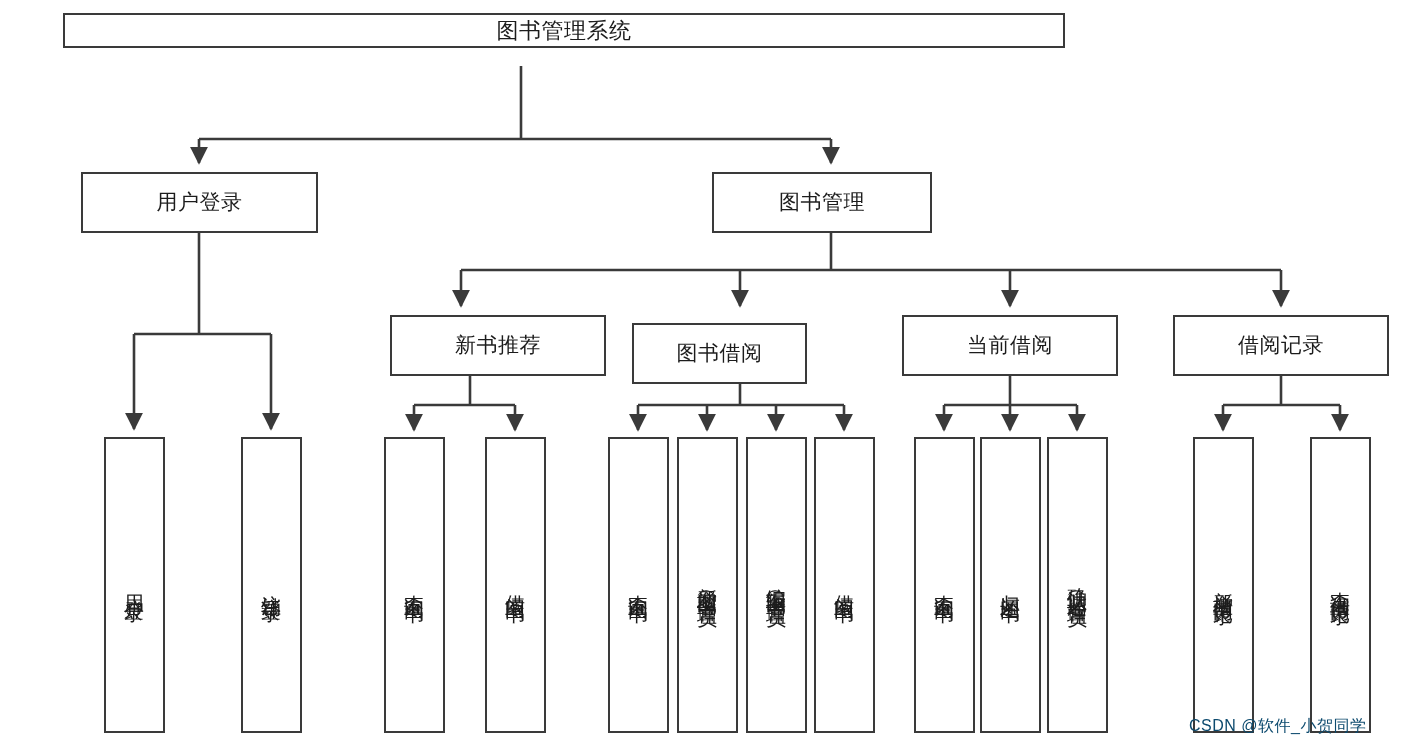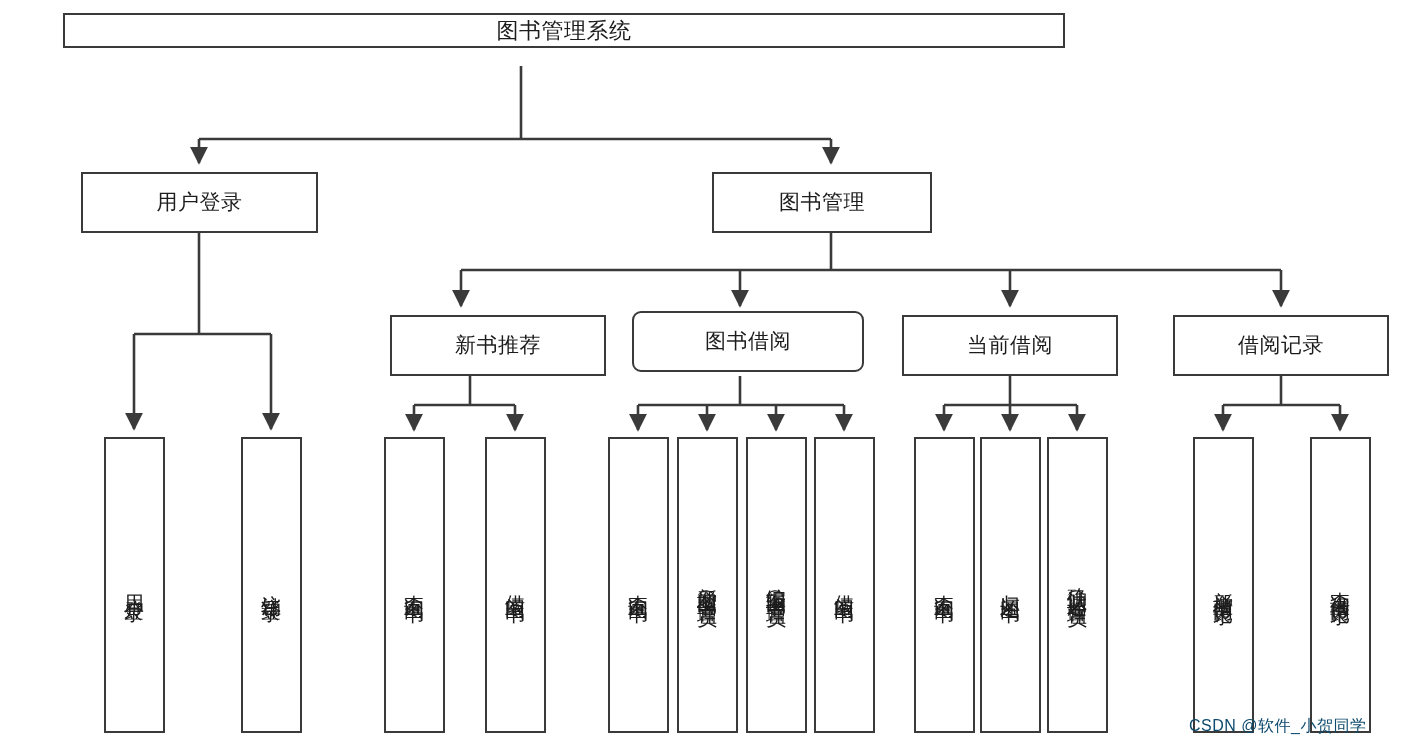--- a/index.html
+++ b/index.html
@@ -148,21 +148,21 @@
   </div>
 
   <div class="node-box level1" style="left:712px; top:172px; width:220px; height:61px;">
     <span class="node-label">图书管理</span>
   </div>
 
   <div class="node-box level2" style="left:362px; top:315px; width:216px; height:61px;margin-left:28px;">
     <span class="node-label">新书推荐</span>
   </div>
 
-  <div class="node-box level2" style="left:632px; top:311px; width:232px; height:61px;border-radius:9px;">
+  <div class="node-box level2" style="left:632px; top:323px; width:175px; height:61px;">
     <span class="node-label">图书借阅</span>
   </div>
 
   <div class="node-box level2" style="left:902px; top:315px; width:216px; height:61px;">
     <span class="node-label">当前借阅</span>
   </div>
 
   <div class="node-box level2" style="left:1173px; top:315px; width:216px; height:61px;">
     <span class="node-label">借阅记录</span>
   </div>

